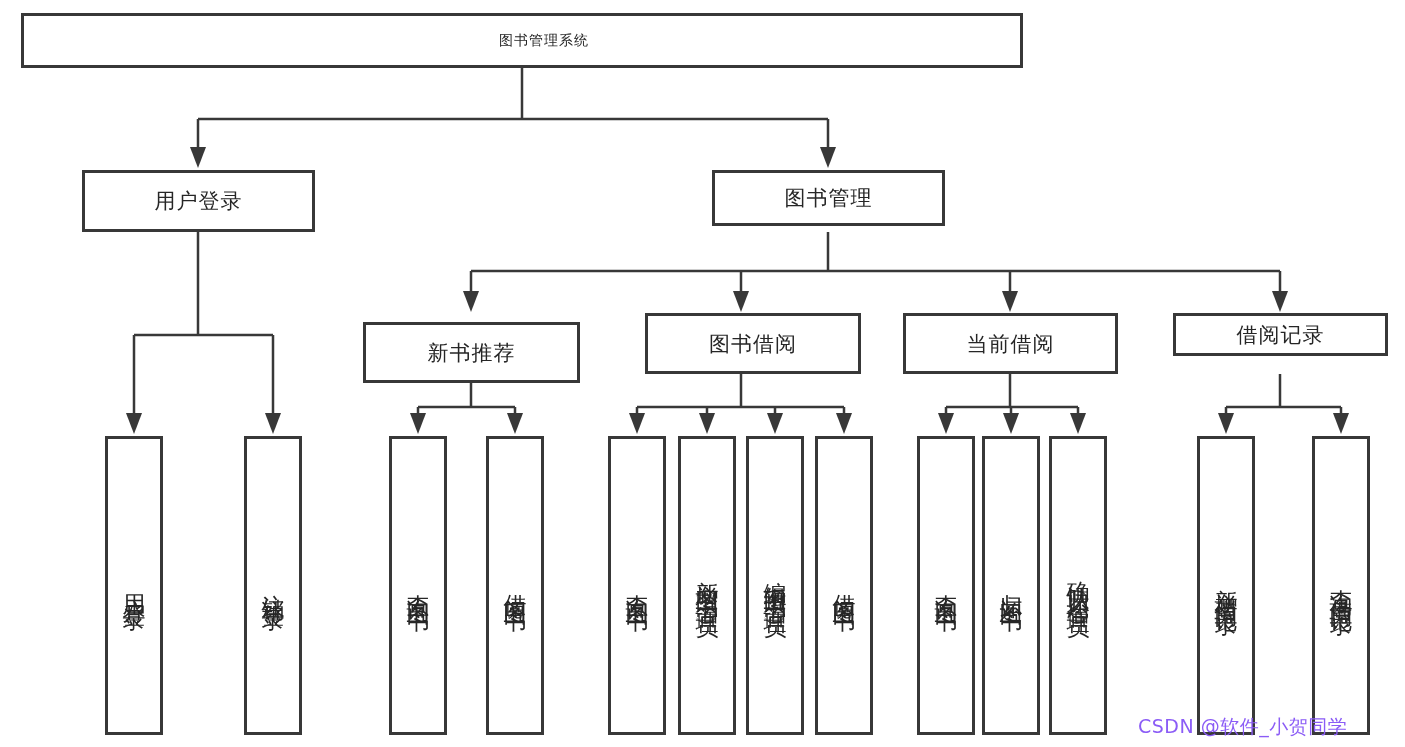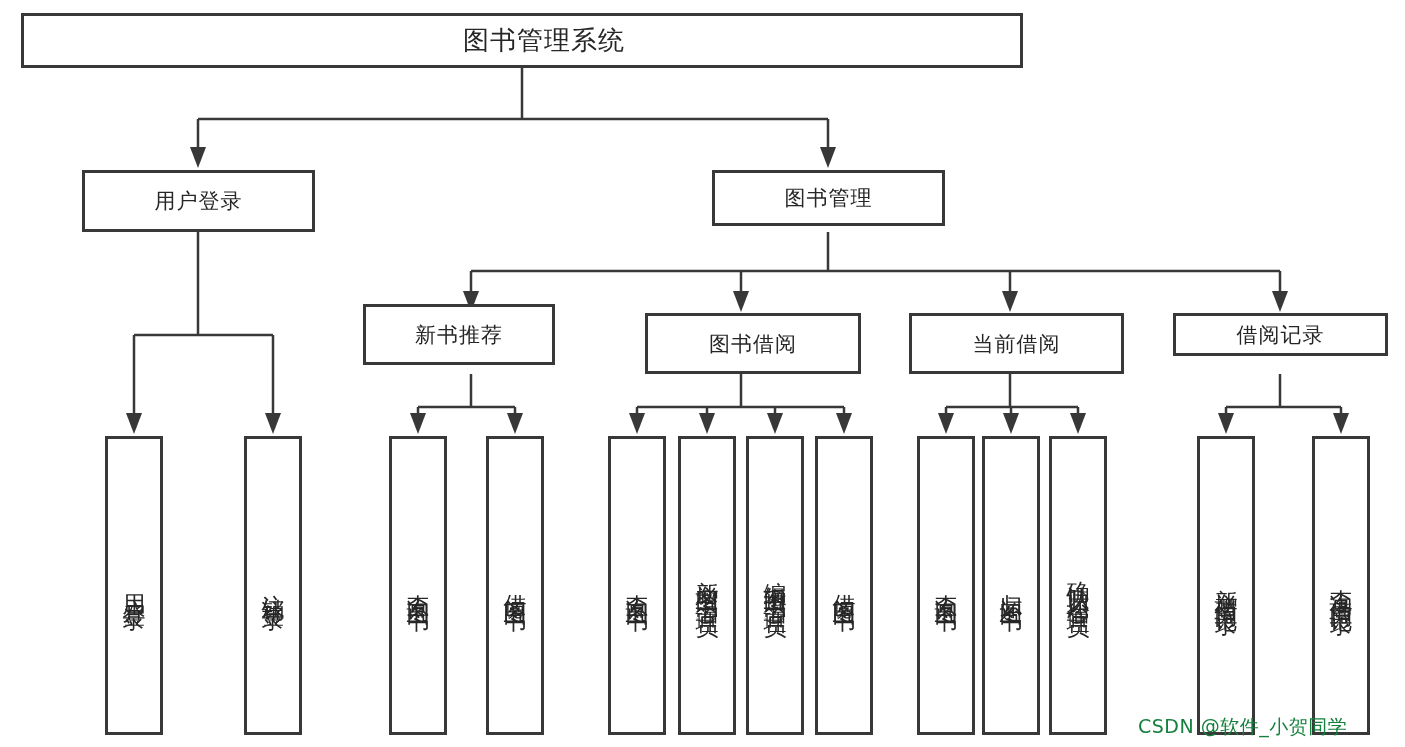--- a/index.html
+++ b/index.html
@@ -20,40 +20,40 @@
     position: absolute;
     box-sizing: border-box;
     border: 3px solid #383838;
     background: #ffffff;
     display: flex;
     align-items: center;
     justify-content: center;
     color: #262626;
   }
   .h-node { font-size: 21px; letter-spacing: 1px; }
-  .root-node { font-size: 26px; padding-left: 44px; }
+  .root-node { font-size: 14px; padding-left: 44px; }
   .leaf {
     width: 58px;
     height: 299px;
     top: 436px;
   }
   .leaf span {
     writing-mode: vertical-rl;
     text-orientation: mixed;
     font-size: 23px;
     letter-spacing: 5px;
     line-height: 1;
     white-space: nowrap;
   }
   .watermark {
     position: absolute;
     left: 1138px;
     top: 714px;
     font-size: 19px;
-    color: #15803d;
+    color: #8b5cf6;
     letter-spacing: 0.5px;
     z-index: 10;
     white-space: nowrap;
   }
 </style>
 </head>
 <body>
 
 <div class="canvas">
 
@@ -101,27 +101,27 @@
     <span>图书管理系统</span>
   </div>
 
   <div class="node h-node" style="left:82px; top:170px; width:233px; height:62px;">
     <span>用户登录</span>
   </div>
   <div class="node h-node" style="left:712px; top:170px; width:233px; height:56px;">
     <span>图书管理</span>
   </div>
 
-  <div class="node h-node" style="left:363px; top:304px; width:192px; height:61px;">
+  <div class="node h-node" style="left:363px; top:322px; width:217px; height:61px;">
     <span>新书推荐</span>
   </div>
   <div class="node h-node" style="left:633px; top:313px; width:216px; height:61px;margin-left:12px;">
     <span>图书借阅</span>
   </div>
-  <div class="node h-node" style="left:903px; top:313px; width:215px; height:61px;margin-left:6px;">
+  <div class="node h-node" style="left:903px; top:313px; width:215px; height:61px;">
     <span>当前借阅</span>
   </div>
   <div class="node h-node" style="left:1173px; top:313px; width:215px; height:43px;">
     <span>借阅记录</span>
   </div>
 
   <div class="node leaf" style="left:105px;">
     <span>用户登录</span>
   </div>
   <div class="node leaf" style="left:244px;">

